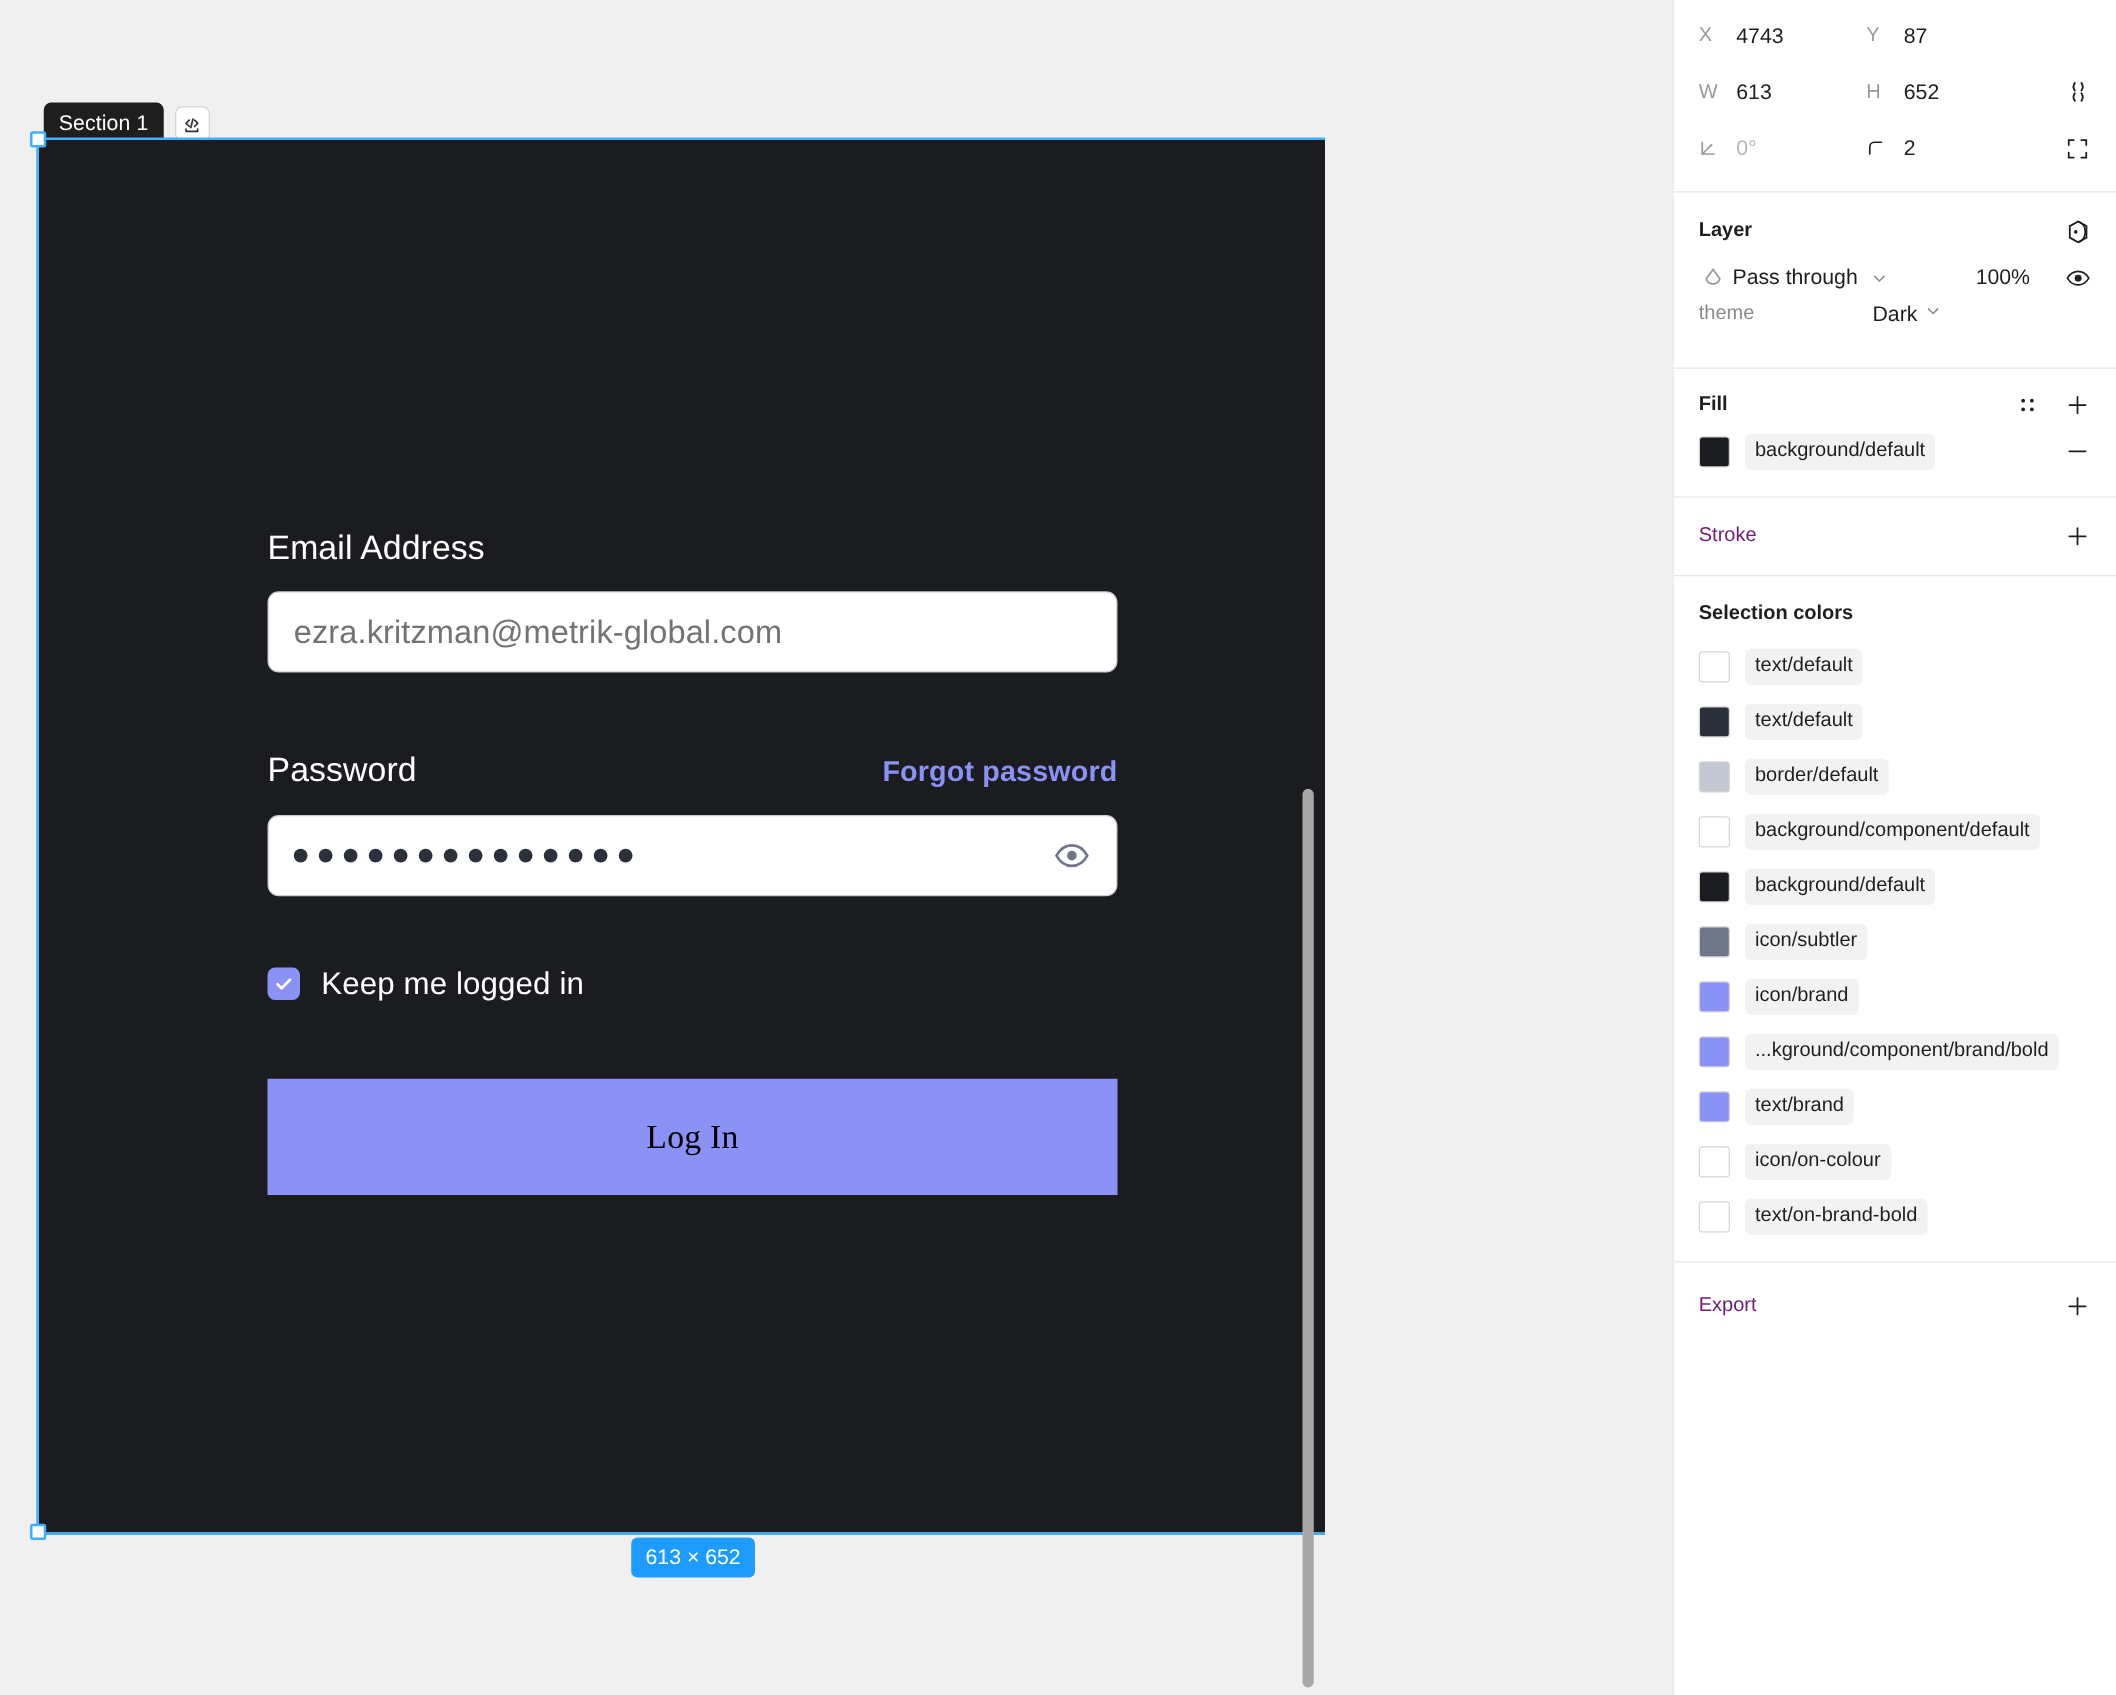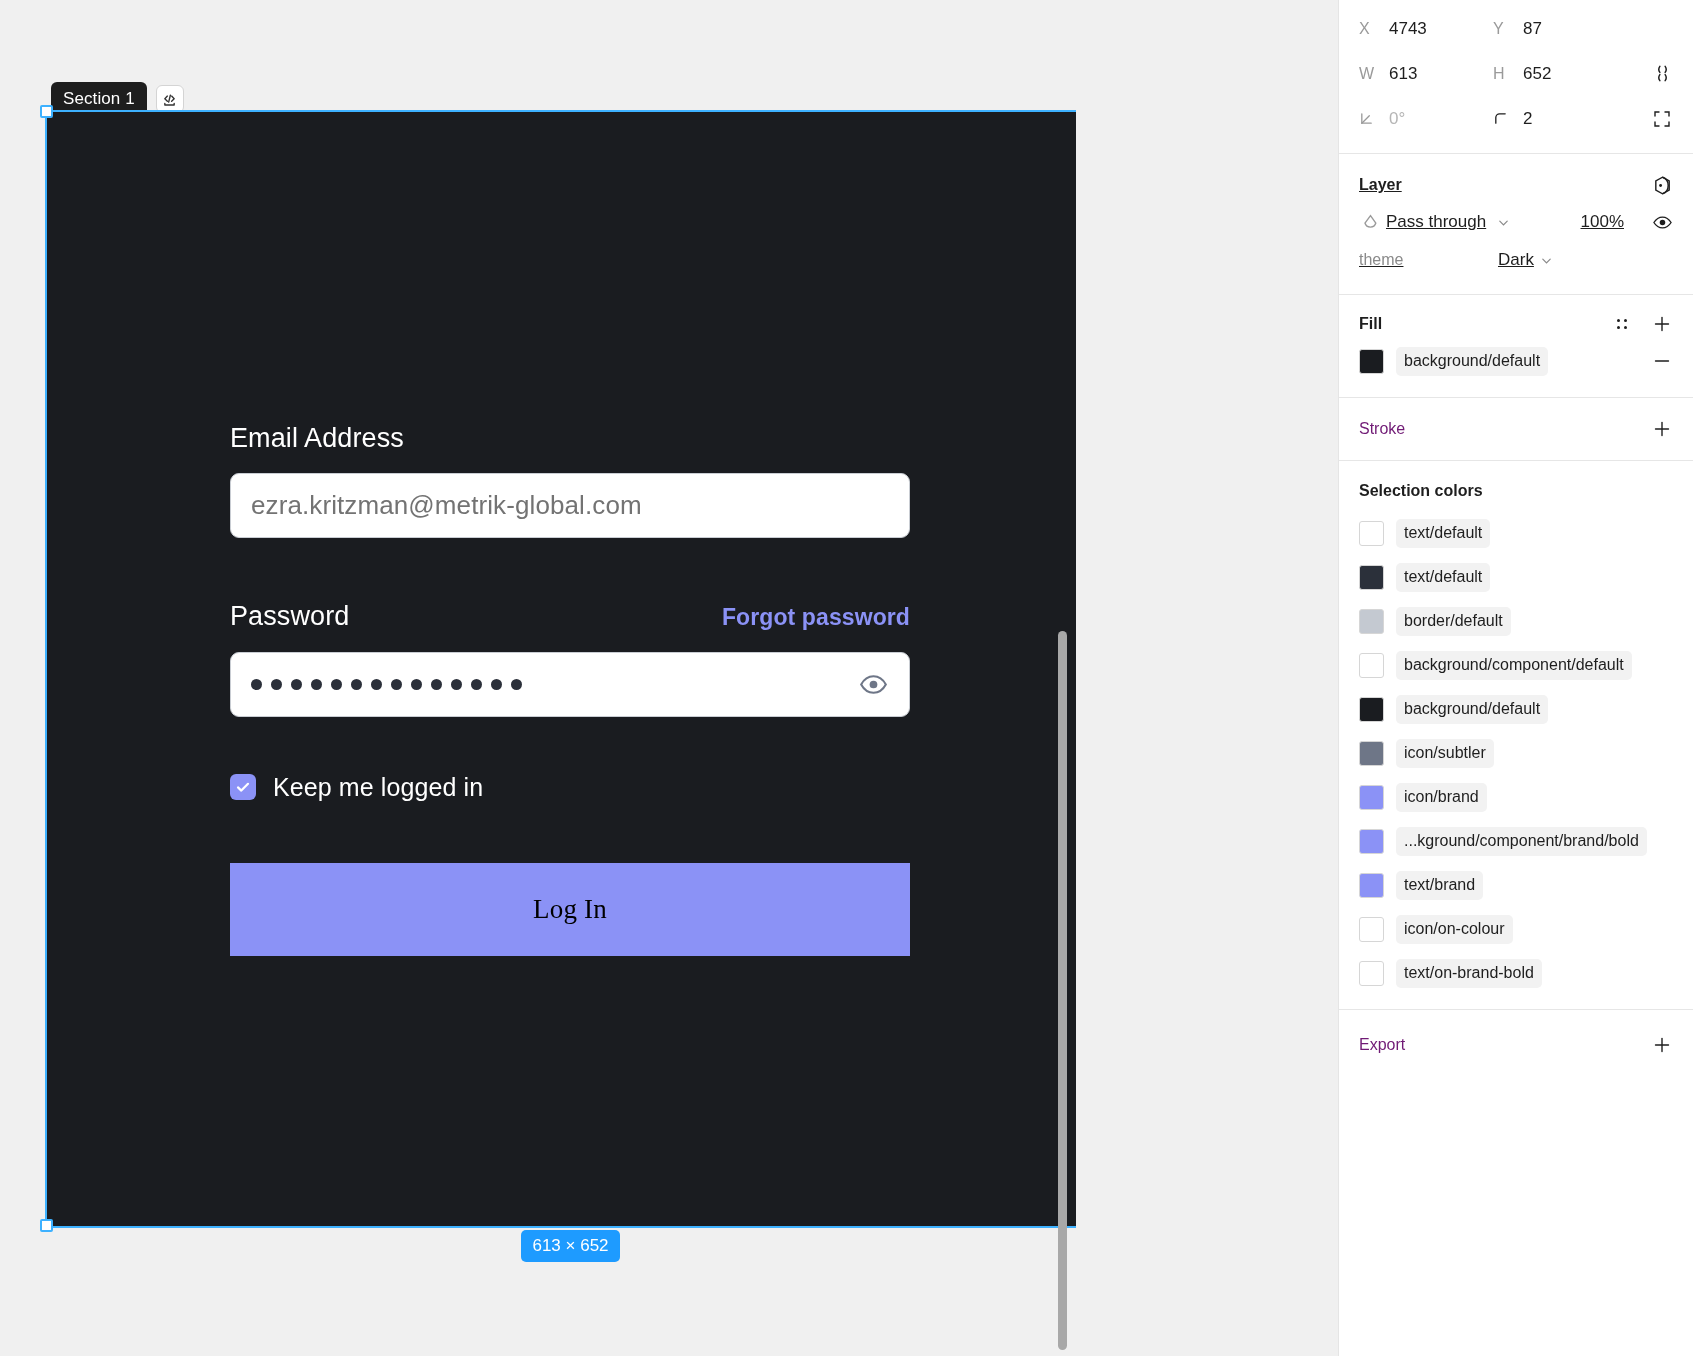--- a/index.html
+++ b/index.html
@@ -6,21 +6,21 @@
   html, body {
     width: 1693px; height: 1356px;
     overflow: hidden;
     font-family: "Liberation Sans", sans-serif;
     background: #f0f0f0;
   }
   #app { position: relative; width: 1693px; height: 1356px; }
 
   
   #canvas {
-    position: absolute; left: 16px; top: 0;
+    position: absolute; left: 0; top: 0;
     width: 1060px; height: 1356px;
     background: #f0f0f0;
     overflow: hidden;
   }
 
   
   #section-label-row {
     position: absolute; left: 35px; top: 82px;
     display: flex; align-items: center; gap: 9px;
   }
@@ -162,36 +162,36 @@
   .geo-cell { display: flex; align-items: center; width: 134px; }
   .geo-key {
     width: 30px; color: #9a9a9a; font-size: 16px; flex: 0 0 auto;
   }
   .geo-val { color: #1e1e1e; font-size: 17px; }
   .geo-val.muted { color: #b5b5b5; }
   .geo-icon { margin-left: auto; width: 22px; height: 22px;
     display:flex; align-items:center; justify-content:center; }
 
   
-  #layer { padding: 14px 20px 16px 20px; text-decoration: underline; }
+  #layer { padding: 14px 20px 16px 20px; }
   .sec-head {
     display: flex; align-items: center; height: 34px;
   }
   .sec-title { font-size: 16px; font-weight: bold; color: #1e1e1e; }
   .sec-title.muted { font-weight: normal; color: #701a75; }
   .head-actions { margin-left: auto; display: flex; align-items: center; gap: 18px; }
   .icon-btn { width: 22px; height: 22px; display: flex;
               align-items: center; justify-content: center; }
 
   .layer-row { display: flex; align-items: center; height: 40px; gap: 5px; justify-content: center; }
   .blend-val { font-size: 17px; color: #1e1e1e; }
   .chev { display: inline-flex; margin-left: 6px; }
   .opacity-val { margin-left: auto; margin-right: 22px; font-size: 17px; }
 
-  .theme-row { display: flex; align-items: center; height: 36px; }
+  .theme-row { display: flex; height: 36px; }
   .theme-key { color: #8a8a8a; font-size: 16px; width: 139px; }
   .theme-val { font-size: 17px; color: #1e1e1e; }
 
   
   #fill { padding: 12px 20px 16px 20px; }
   .swatch-row { display: flex; align-items: center; height: 40px; gap: 12px; }
   .swatch {
     width: 25px; height: 25px; border-radius: 3px;
     border: 1px solid #d6d6d6; flex: 0 0 auto;
   }

